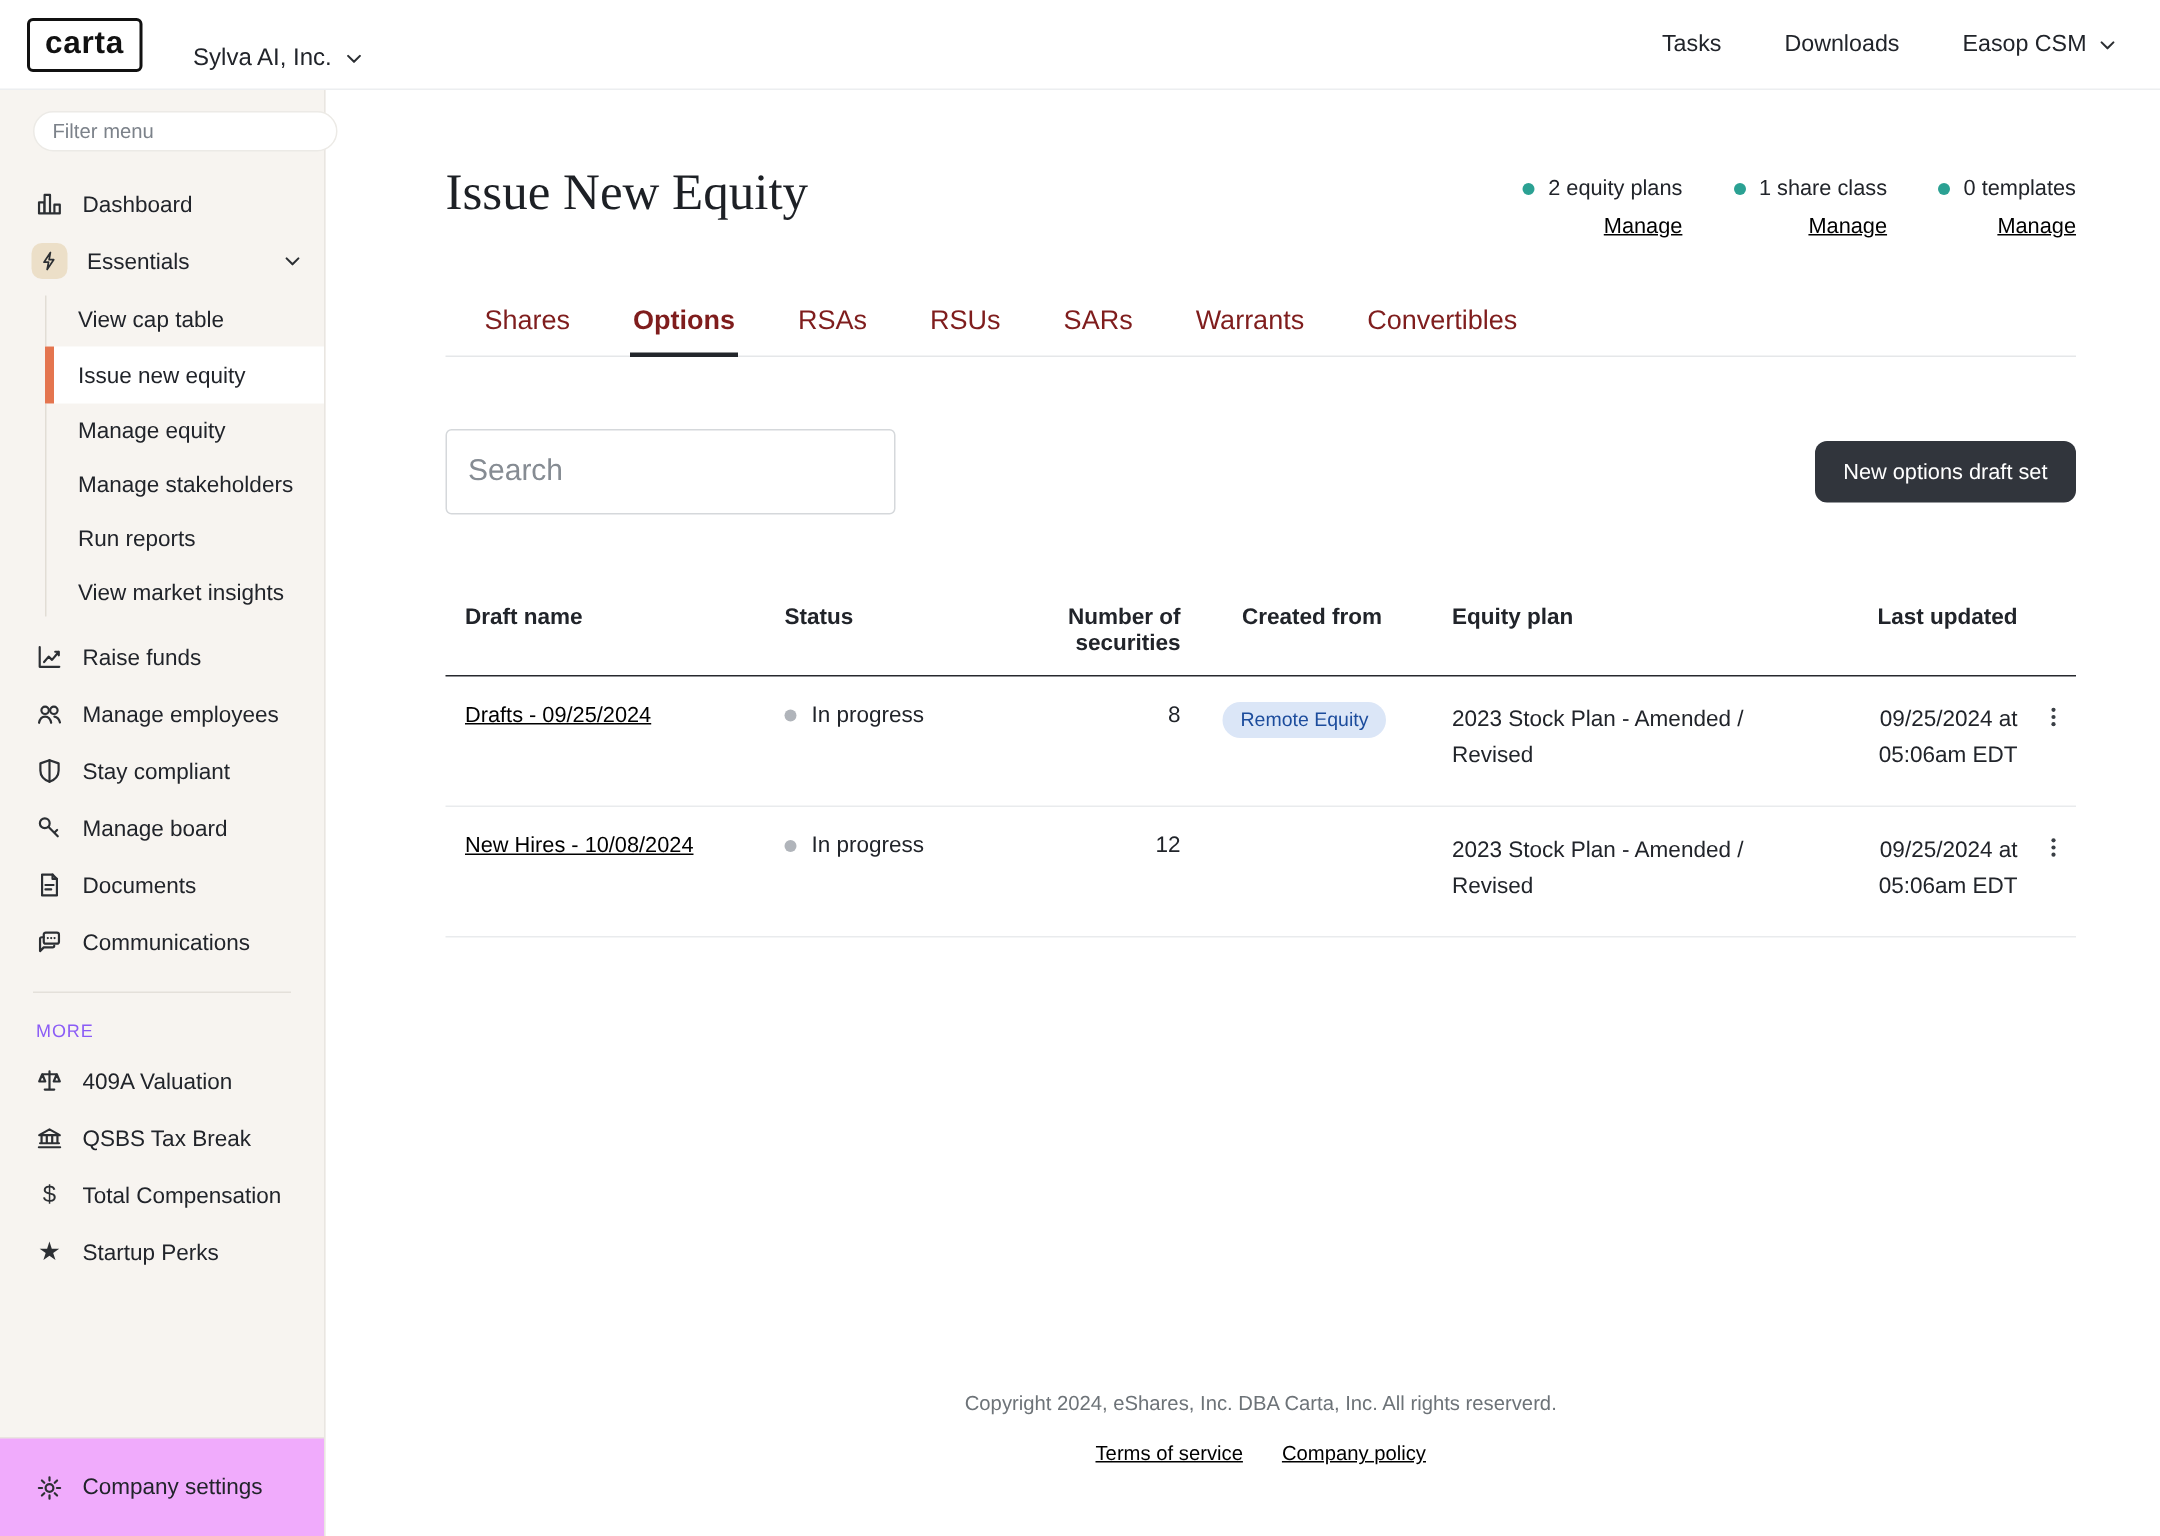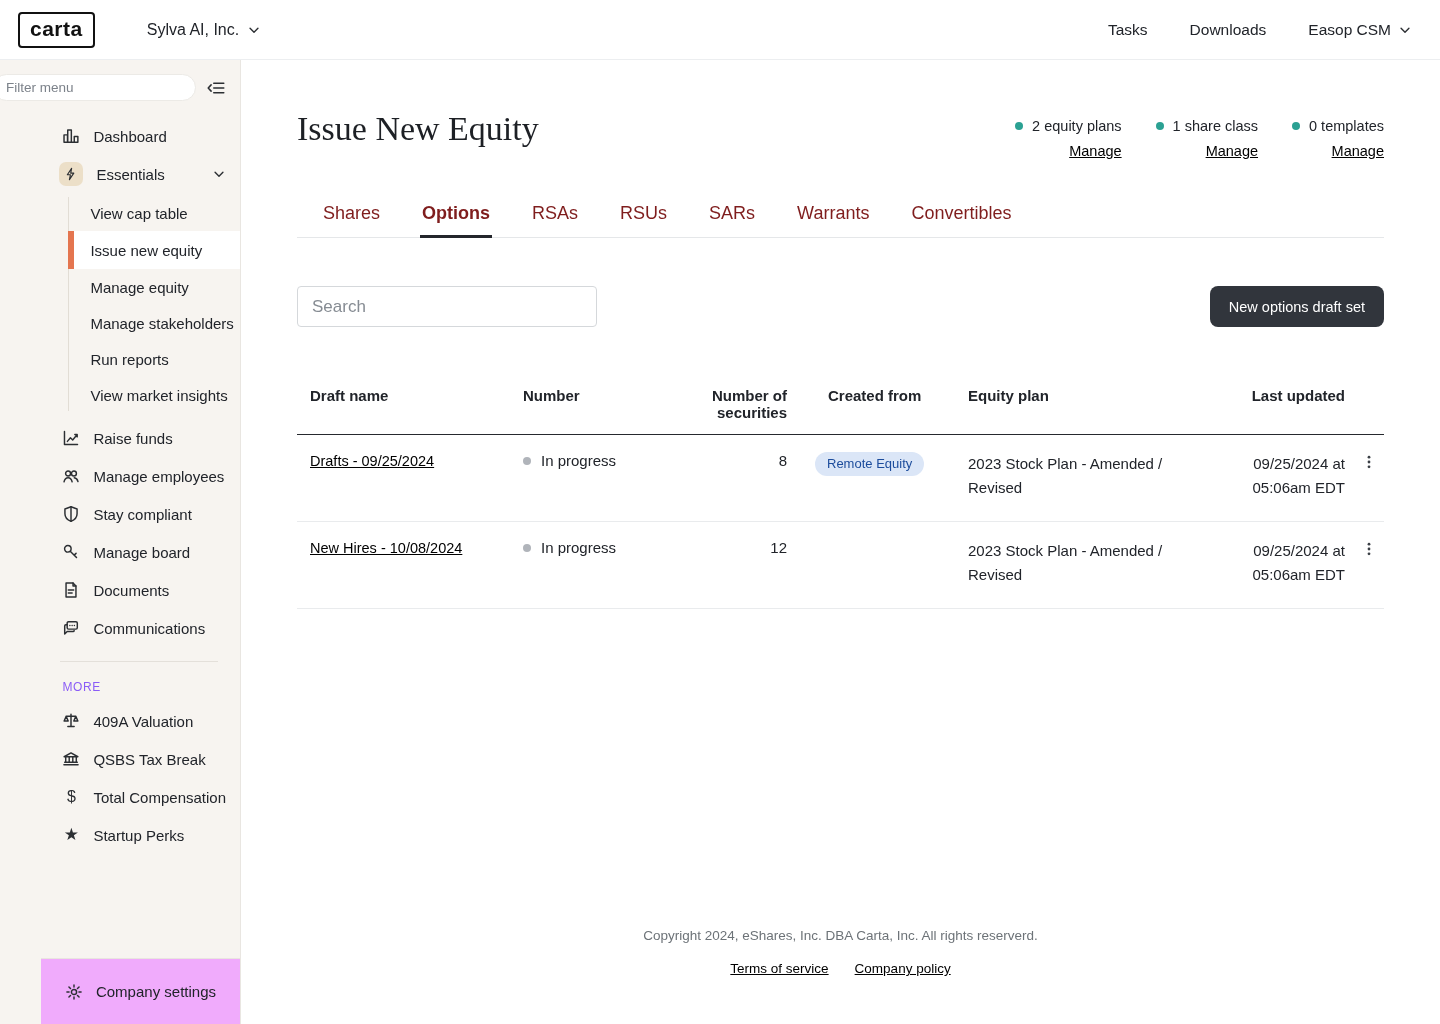--- a/index.html
+++ b/index.html
@@ -12,37 +12,37 @@
   .ico { width:18px; height:18px; color:#2c2f33; flex:0 0 18px; }
   .ico svg { width:100%; height:100%; fill:none; stroke:currentColor; stroke-width:1.3; stroke-linecap:round; stroke-linejoin:round; }
 
   
   .topbar {
     position:absolute; top:0; left:0; width:1440px; height:60px;
     background:#fff; border-bottom:1px solid #eceef0;
     display:flex; align-items:center; justify-content:space-between;
     padding:0 28px 0 18px; z-index:5;
   }
-  .topbar-left { display:flex; align-items:center; gap:52px; }
+  .topbar-left { display:flex; align-items:flex-end; gap:34px; }
   .logo-box {
     border:2.5px solid #111; border-radius:4px; padding:3px 10px 5px;
     font-weight:700; font-size:21px; letter-spacing:0.5px; color:#111; cursor:pointer;
   }
   .company-switch { display:flex; align-items:center; gap:8px; font-size:16px; cursor:pointer; }
   .chev { width:14px; height:14px; color:#2c2f33; }
   .chev svg { width:100%; height:100%; fill:none; stroke:currentColor; stroke-width:1.6; stroke-linecap:round; stroke-linejoin:round; }
   .topbar-right { display:flex; align-items:center; gap:42px; font-size:15.5px; }
   .topnav-item { cursor:pointer; }
   .user-menu { display:flex; align-items:center; gap:7px; cursor:pointer; }
 
   
   .sidebar {
-    position:absolute; top:60px; left:0; width:241px; height:964px;
+    position:absolute; top:60px; left:0; width:217px; height:964px;
     background:#f7f4f0; border-right:1px solid #e9e6e1;
-    display:flex; flex-direction:column;align-items:flex-end;
+    display:flex; flex-direction:column;
   }
   .sidebar-top { padding:14px 14px 6px 22px; display:flex; align-items:center; gap:10px; }
   .filter-input {
     flex:1; height:27px; border:1px solid #eceae6; border-radius:14px;
     background:#fff; padding:0 12px; font-size:13.5px; color:#21242a;
     font-family:"Liberation Sans", sans-serif; outline:none;
   }
   .filter-input::placeholder { color:#7c828a; }
   .collapse-btn { width:20px; height:20px; color:#2c2f33; cursor:pointer; }
   .collapse-btn svg { width:100%; height:100%; fill:none; stroke:currentColor; stroke-width:1.4; stroke-linecap:round; stroke-linejoin:round; }
@@ -91,22 +91,22 @@
   .dot { width:8px; height:8px; border-radius:50%; background:#2ba193; }
   .link { color:#000000; text-decoration:underline; cursor:pointer; font-size:14.5px; }
 
   .tabs { display:flex; gap:38px; margin-top:34px; border-bottom:1px solid #e5e7e9; padding-left:24px; }
   .tab { padding:10px 2px 13px; font-size:18px; cursor:pointer; color:#7f1d1d; position:relative; }
   .tab.active { font-weight:700; }
   .tab.active::after { content:""; position:absolute; left:0; right:0; bottom:-1px; height:3px; background:#23262b; }
 
   .toolbar { display:flex; justify-content:space-between; align-items:center; margin-top:48px; }
   .search-input {
-    width:300px; height:41px; border:1px solid #d5d8db; border-radius:4px;
-    padding:1px 14px; font-size:17px; color:#21242a; outline:none;
+    width:300px; height:57px; border:1px solid #d5d8db; border-radius:4px;
+    padding:1px 14px; font-size:20px; color:#21242a; outline:none;
     font-family:"Liberation Sans", sans-serif;
   }
   .search-input::placeholder { color:#868c93; }
   .primary-btn {
     height:41px; padding:0 19px; background:#31353c; color:#fff; border:none;
     border-radius:8px; font-size:14.5px; cursor:pointer; font-family:"Liberation Sans", sans-serif;
   }
 
   .table { margin-top:60px; }
   .trow {
@@ -352,21 +352,21 @@
   </div>
 
   <div class="toolbar">
     <input class="search-input" placeholder="Search" style="">
     <button class="primary-btn">New options draft set</button>
   </div>
 
   <div class="table">
     <div class="trow thead">
       <div>Draft name</div>
-      <div>Number</div>
+      <div>Status</div>
       <div class="th-right">Number of securities</div>
       <div style="padding-left:28px;">Created from</div>
       <div style="padding-left:10px;">Equity plan</div>
       <div class="th-right" style="padding-right:3px !important;">Last updated</div>
       <div></div>
     </div>
 
     <div class="trow tbody-row">
       <div><a class="link">Drafts - 09/25/2024</a></div>
       <div class="status-cell">

